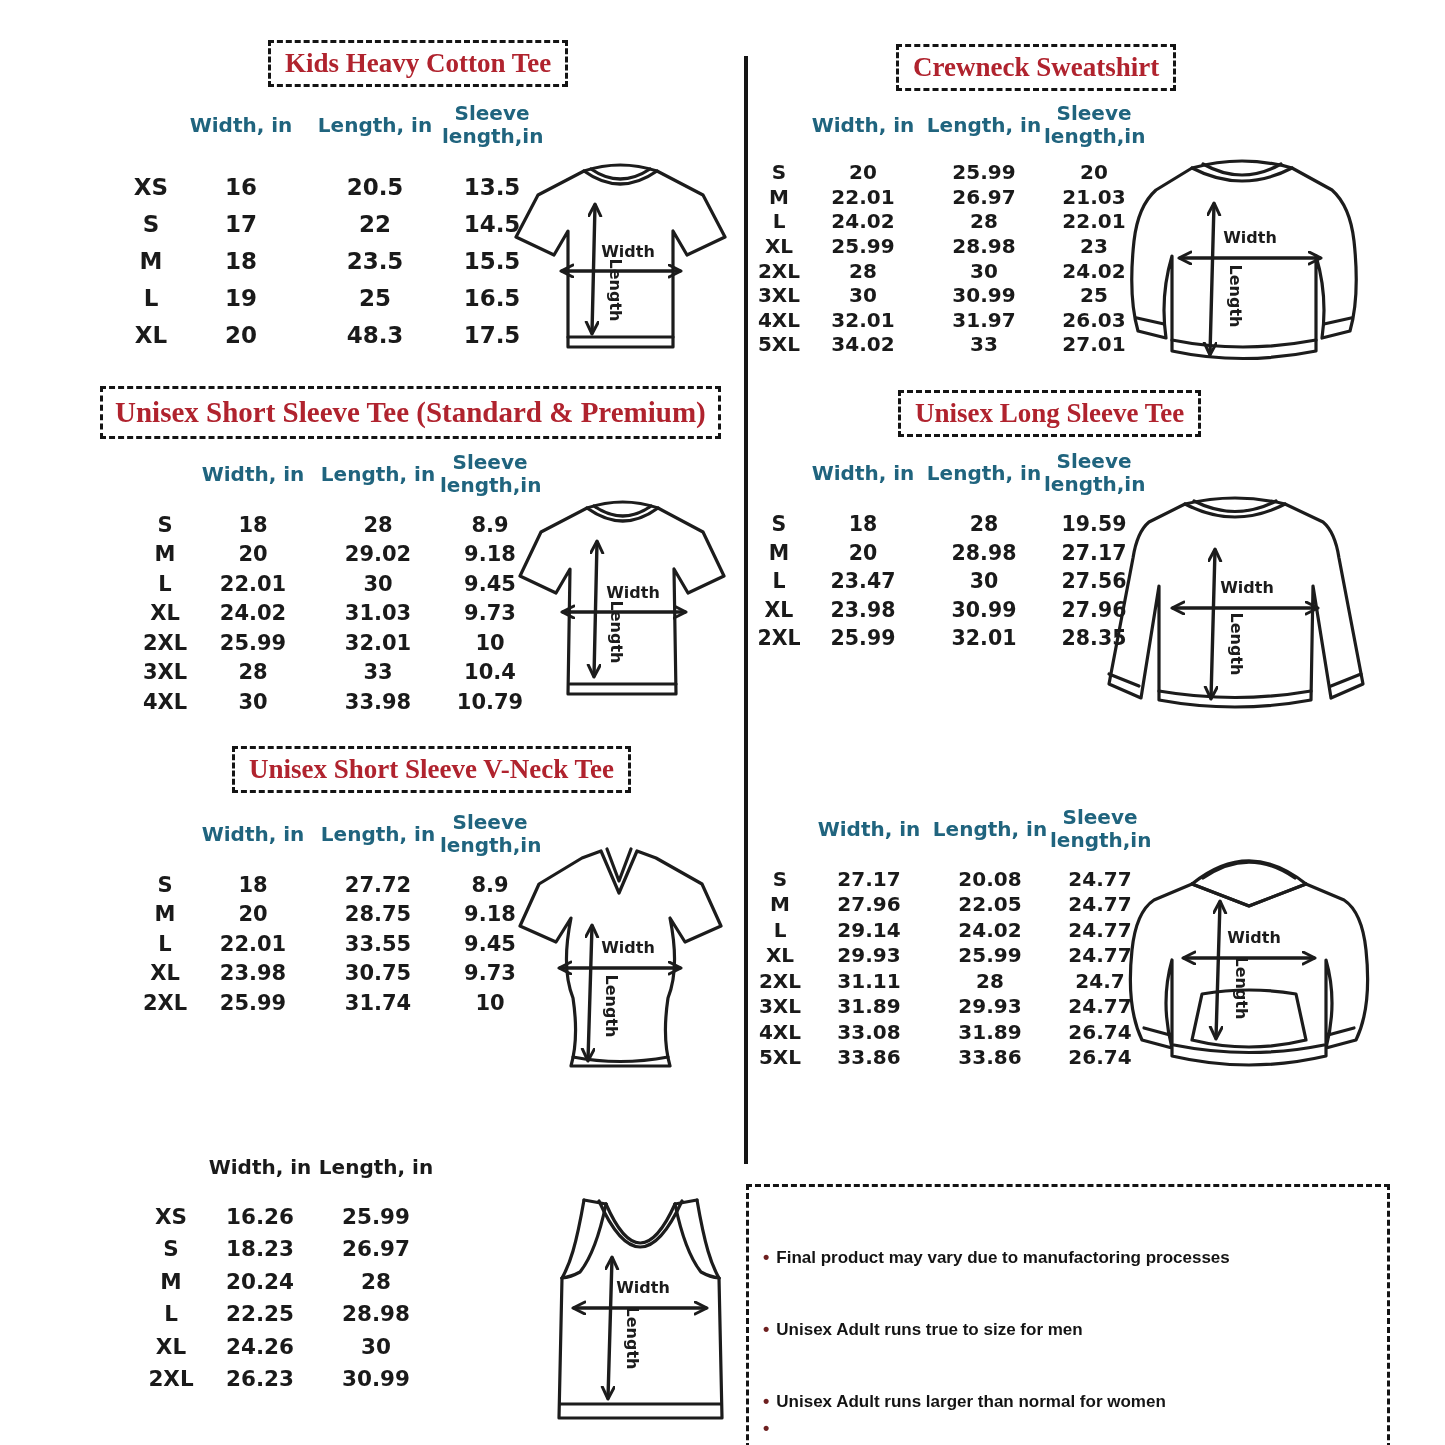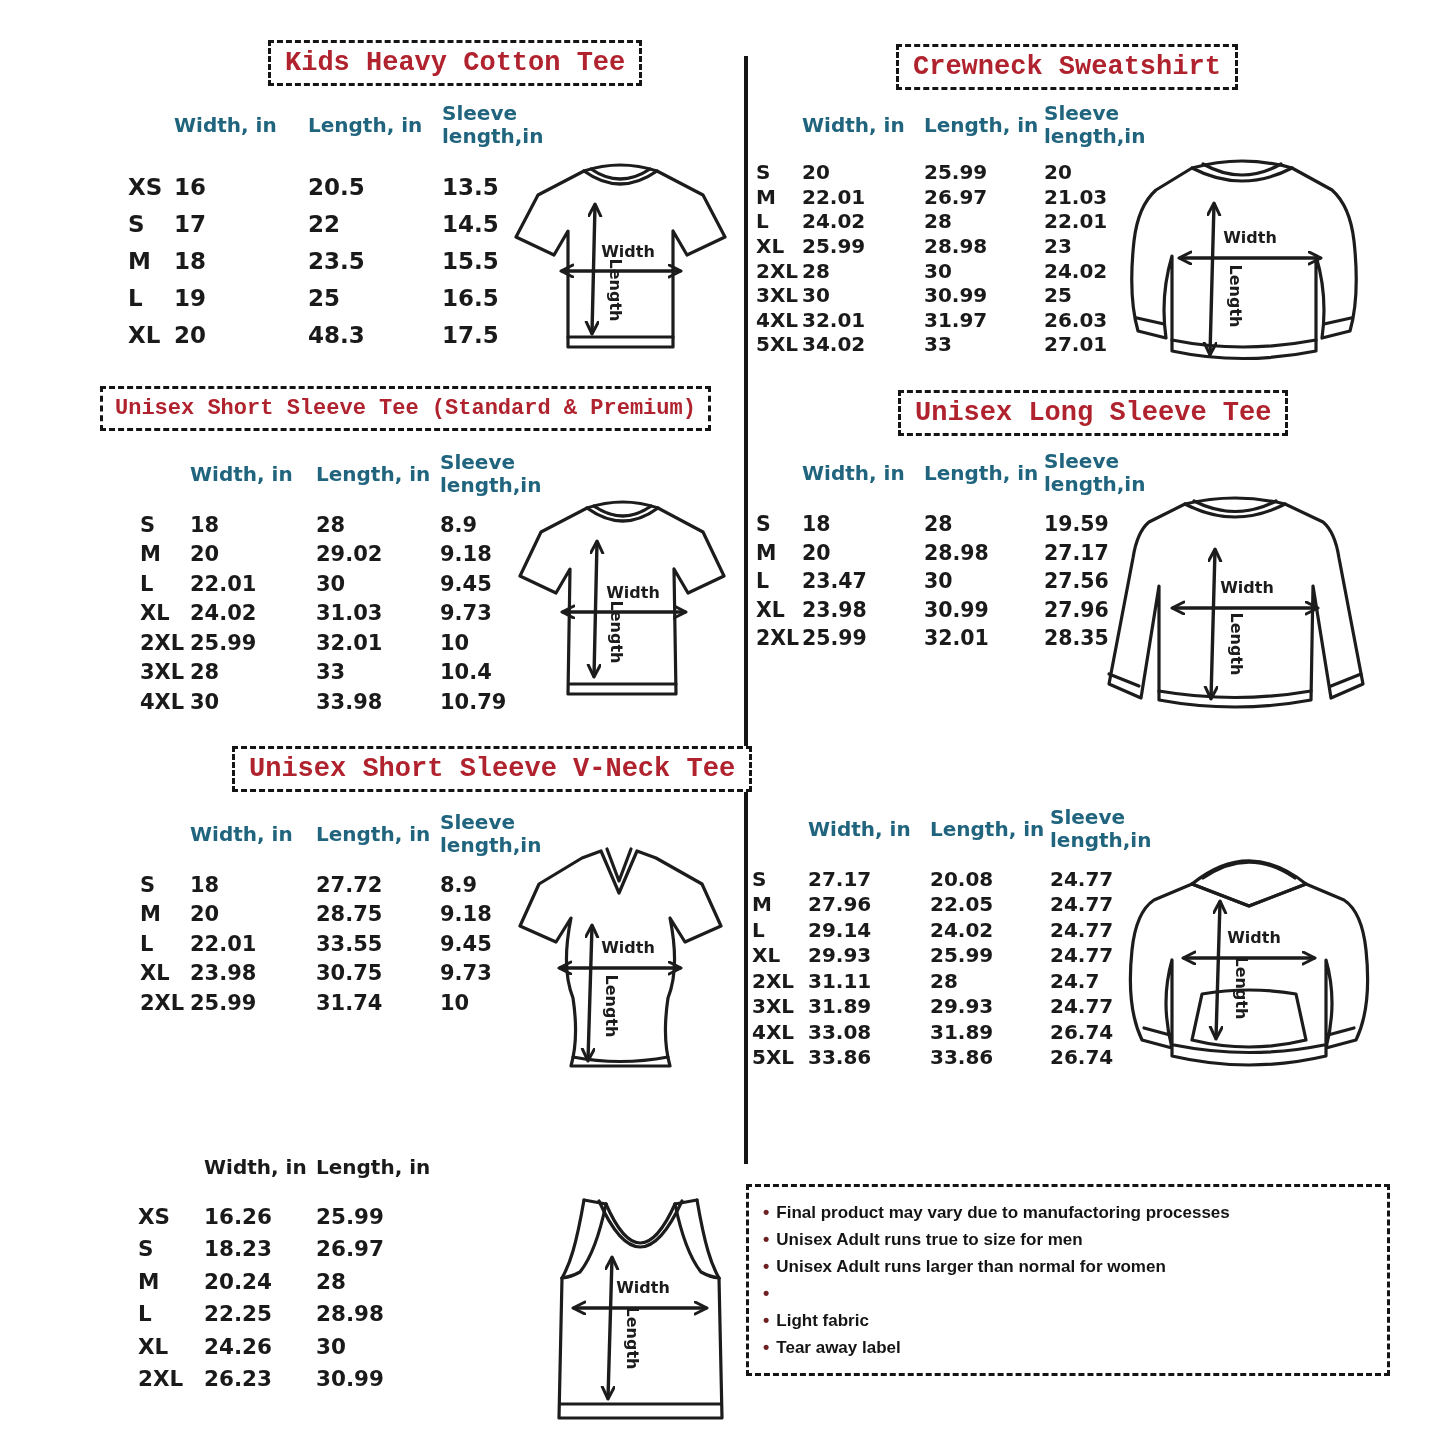--- a/index.html
+++ b/index.html
@@ -4,48 +4,48 @@
 <style>
   html,body{margin:0;padding:0;background:#ffffff;}
   #canvas{position:relative;width:1445px;height:1445px;background:#ffffff;overflow:hidden;
           font-family:"DejaVu Sans",sans-serif;color:#1a1a1a;}
 
   
   .divider{position:absolute;background:#151515;}
 
   
   .title-box{position:absolute;border:3px dashed #141414;padding:5px 14px;white-space:nowrap;
-             font-family:Liberation Mono, monospace;font-weight:bold;font-size:27px;
+             font-family:Liberation Serif, serif;font-weight:bold;font-size:27px;
              color:#b0232e;background:#ffffff;}
-  .title-box.title-sm{font-size:22px;padding:7px 12px;}
+  .title-box.title-sm{font-size:29px;padding:7px 12px;}
 
   
   .size-table{position:absolute;font-weight:bold;}
-  .trow{display:flex;align-items:center;height:var(--rh,28px);font-size:var(--fs,21px);}
+  .trow{display:flex;align-items:center;height:var(--rh,28px);font-size:var(--fs,21px);text-align:center;}
   .trow.thead{height:var(--hh,56px);align-items:center;margin-bottom:var(--hm,10px);}
   .tcell{flex:0 0 auto;}
   .tcell:nth-child(1){width:var(--c0,50px);}
   .tcell:nth-child(2){width:var(--c1,125px);}
   .tcell:nth-child(3){width:var(--c2,122px);}
   .tcell:nth-child(4){width:var(--c3,100px);}
   .thead .hdr{color:#20647e;font-size:20px;line-height:1.15;white-space:pre-line;}
   .thead.plain .hdr{color:#1a1a1a;}
 
   
   .garment{position:absolute;}
   .garment path{fill:none;stroke:#1c1c1c;stroke-width:3.2;stroke-linecap:round;stroke-linejoin:round;}
   .garment line{stroke:#1c1c1c;stroke-width:3.4;stroke-linecap:round;}
   .garment text{font-family:"DejaVu Sans",sans-serif;font-size:16px;font-weight:bold;fill:#1c1c1c;}
 
   
   .notes-box{position:absolute;border:3px dashed #141414;padding:12px 14px 12px 12px;
              font-family:"Liberation Sans",sans-serif;font-weight:bold;font-size:17px;background:#fff;}
   .note-line{display:flex;align-items:baseline;line-height:27px;}
   .bullet{color:#6e2020;margin:0 7px 0 2px;font-size:18px;}
-  .note-text{color:#141414;}
+  .note-text{color:#141414;margin-top:45px;}
 </style>
 </head>
 <body>
 
 <div id="canvas">
 
   <svg width="0" height="0" style="position:absolute" aria-hidden="true">
     <defs>
       <marker id="ah" markerUnits="userSpaceOnUse" markerWidth="18" markerHeight="16" refX="12" refY="7" orient="auto-start-reverse">
         <path d="M1 1 L13 7 L1 13" fill="none" stroke="#1c1c1c" stroke-width="3" stroke-linecap="round" stroke-linejoin="round"></path>

